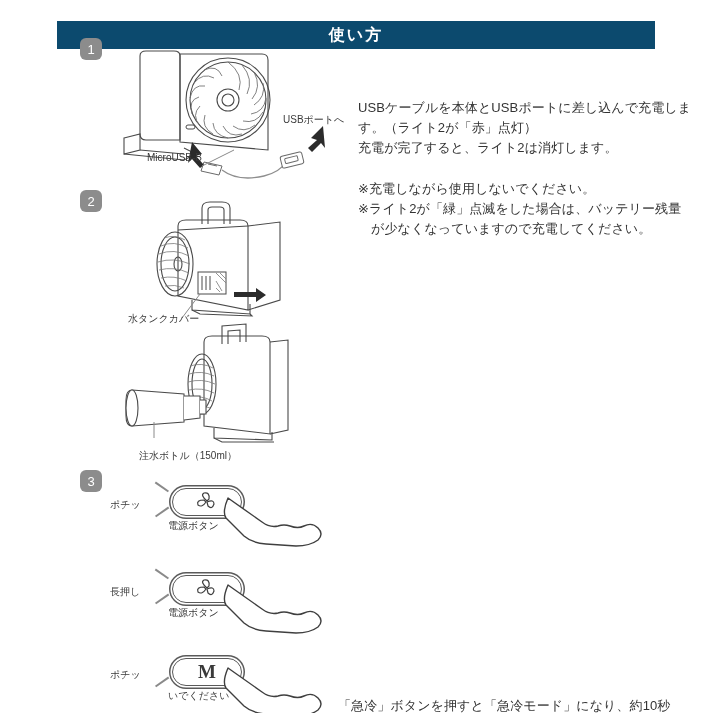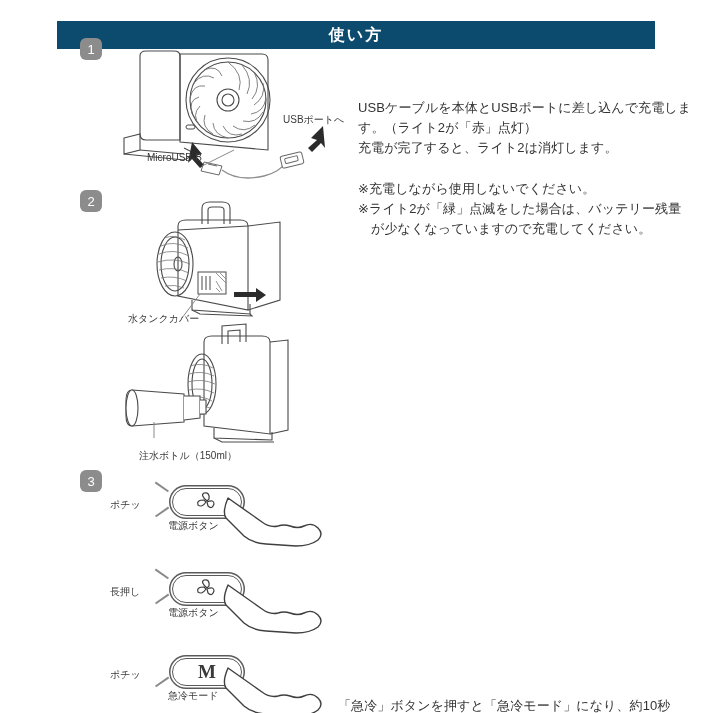--- a/index.html
+++ b/index.html
@@ -356,21 +356,21 @@
     </svg>
   </div>
 
 
   <div class="btn-row" id="btnrow3">
     <div class="press-label">ポチッ</div>
     <div class="tick t2"></div>
     <div class="pill">
       <span class="mletter">M</span>
     </div>
-    <div class="btn-caption">急冷モード</div>
+    <div class="btn-caption">いでください</div>
     <svg style="position:absolute; left:112px; top:6px;" width="120" height="64" viewBox="0 0 120 64">
       <g fill="#ffffff" stroke="#3f3f3f" stroke-width="1.4" stroke-linejoin="round">
         <path d="M6 12 L40 36 Q48 42 56 40 Q62 38 68 40 Q76 43 82 40 Q90 36 96 42 Q102 48 96 54 Q88 60 74 60 L44 58 Q30 57 22 50 L4 32 Q0 26 6 12 Z"></path>
       </g>
     </svg>
   </div>
 
   <div class="text-block" id="text6">「急冷」ボタンを押すと「急冷モード」になり、約10秒
 間の急冷を繰り返します。（ライト1が「青」点滅）
 再度「急冷」ボタンを押すと、「急冷モード」を終了します。</div>

